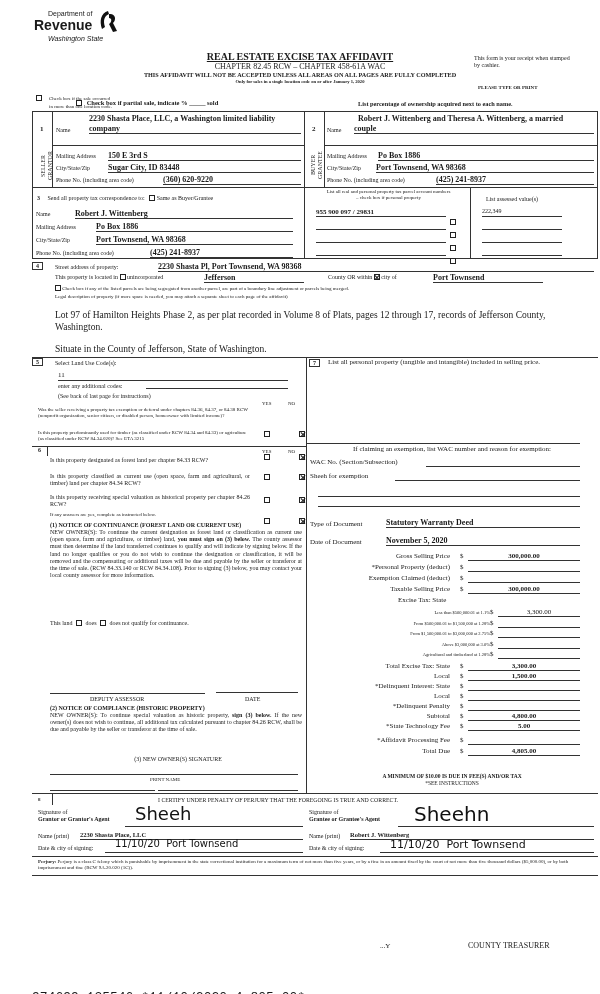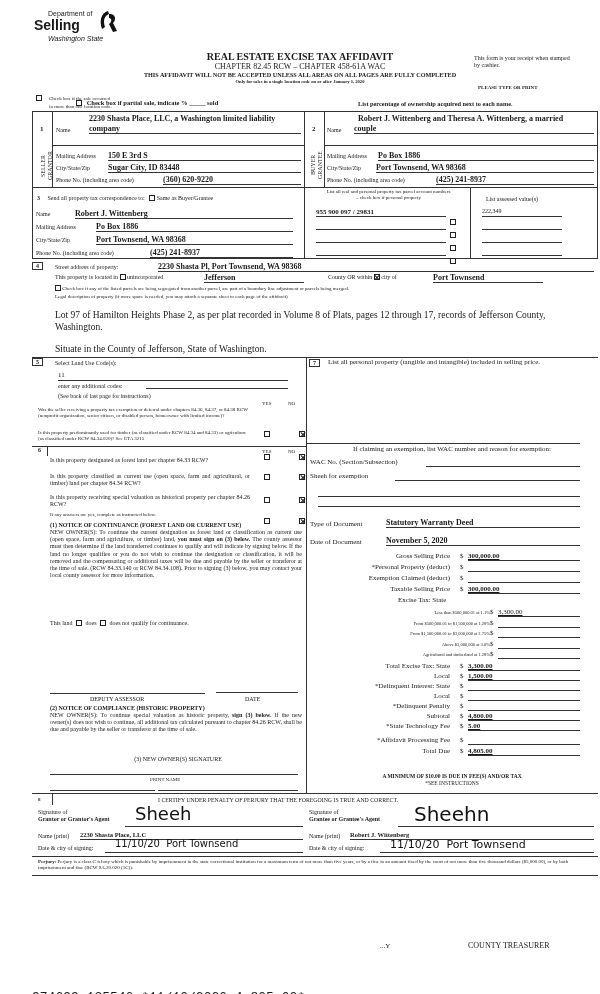--- a/index.html
+++ b/index.html
@@ -17,41 +17,41 @@
   .cb.x::before, .cb.x::after { content: ""; position: absolute; left: -0.5px; top: 2.1px; width: 6px; height: 0.8px; background: #222; }
   .cb.x::before { transform: rotate(45deg); }
   .cb.x::after { transform: rotate(-45deg); }
   .hline { position: absolute; height: 0; border-top: 0.8px solid #333; }
   .vline { position: absolute; width: 0; border-left: 0.8px solid #333; }
   .secnum { position: absolute; font-size: 6px; font-weight: bold; border: 0.8px solid #333; padding: 0 3px; background: #fff; }
   .vert { position: absolute; writing-mode: vertical-rl; transform: rotate(180deg); font-size: 6px; text-align: center; line-height: 1.1; }
   .row-money { position: absolute; left: 0; width: 300px; height: 10px; font-size: 7px; }
   .row-money .lbl { position: absolute; right: 160px; text-align: right; white-space: nowrap; }
   .row-money .dollar { position: absolute; left: 150px; }
-  .row-money .val { position: absolute; left: 158px; width: 112px; text-align: left; font-weight: bold; border-bottom: 0.8px solid #333; height: 9px; text-decoration: underline; }
+  .row-money .val { position: absolute; left: 158px; width: 112px; text-align: center; font-weight: bold; border-bottom: 0.8px solid #333; height: 9px; }
   .row-money.small .lbl { font-size: 4.5px; right: 120px; top: 2px; }
   .row-money.small .dollar { left: 180px; }
   .row-money.small .val { left: 188px; width: 82px; font-weight: normal; }
   .sig { font-family: "DejaVu Sans", sans-serif; color: #111; position: absolute; }
   .mono { font-family: "Liberation Mono", monospace; }
 </style>
 </head>
 <body>
 
 <div class="abs" style="left:34px;top:8px;width:80px;height:40px;">
   <div class="abs" style="left:14px;top:2px;font-family:'Liberation Sans',sans-serif;font-size:7px;">Department of</div>
-  <div class="abs" style="left:0;top:9px;font-family:'Liberation Sans',sans-serif;font-size:14px;font-weight:bold;">Selling</div>
+  <div class="abs" style="left:0;top:9px;font-family:'Liberation Sans',sans-serif;font-size:14px;font-weight:bold;">Revenue</div>
   <div class="abs" style="left:14px;top:27px;font-family:'Liberation Sans',sans-serif;font-size:7px;font-style:italic;">Washington State</div>
   <svg class="abs" style="left:64px;top:1px;" width="20" height="26" viewBox="0 0 20 26">
     <path d="M10 2 C3 4 1 12 4 20 L7 18 C5 12 6 7 11 5 Z" fill="#111"></path>
     <path d="M11 5 C17 4 19 10 15 14 L19 22 L15 23 L11 15 C14 13 14 9 11 9 Z" fill="#111"></path>
   </svg>
 </div>
 
-<div class="abs b" style="left:0;width:600px;top:51px;text-align:center;font-size:10px;">REAL ESTATE EXCISE TAX AFFIDAVIT</div>
+<div class="abs b" style="left:0;width:600px;top:51px;text-align:center;font-size:10px;text-decoration:underline;">REAL ESTATE EXCISE TAX AFFIDAVIT</div>
 <div class="abs" style="left:0;width:600px;top:62px;text-align:center;font-size:8px;">CHAPTER 82.45 RCW – CHAPTER 458-61A WAC</div>
 <div class="abs b" style="left:0;width:600px;top:71px;text-align:center;font-size:6.2px;">THIS AFFIDAVIT WILL NOT BE ACCEPTED UNLESS ALL AREAS ON ALL PAGES ARE FULLY COMPLETED</div>
 <div class="abs b" style="left:0;width:600px;top:79px;text-align:center;font-size:4.6px;">Only for sales in a single location code on or after January 1, 2020</div>
 <div class="abs t6" style="left:474px;top:55px;width:100px;">This form is your receipt when stamped by cashier.</div>
 <div class="abs b" style="left:478px;top:85px;font-size:5px;">PLEASE TYPE OR PRINT</div>
 
 <div class="abs" style="left:36px;top:86px;">
   <span class="cb"></span>
   <span class="t5" style="margin-left:3px;">Check box if the sale occurred</span>
   <div class="t5" style="margin-left:13px;">in more than one location code.</div>

